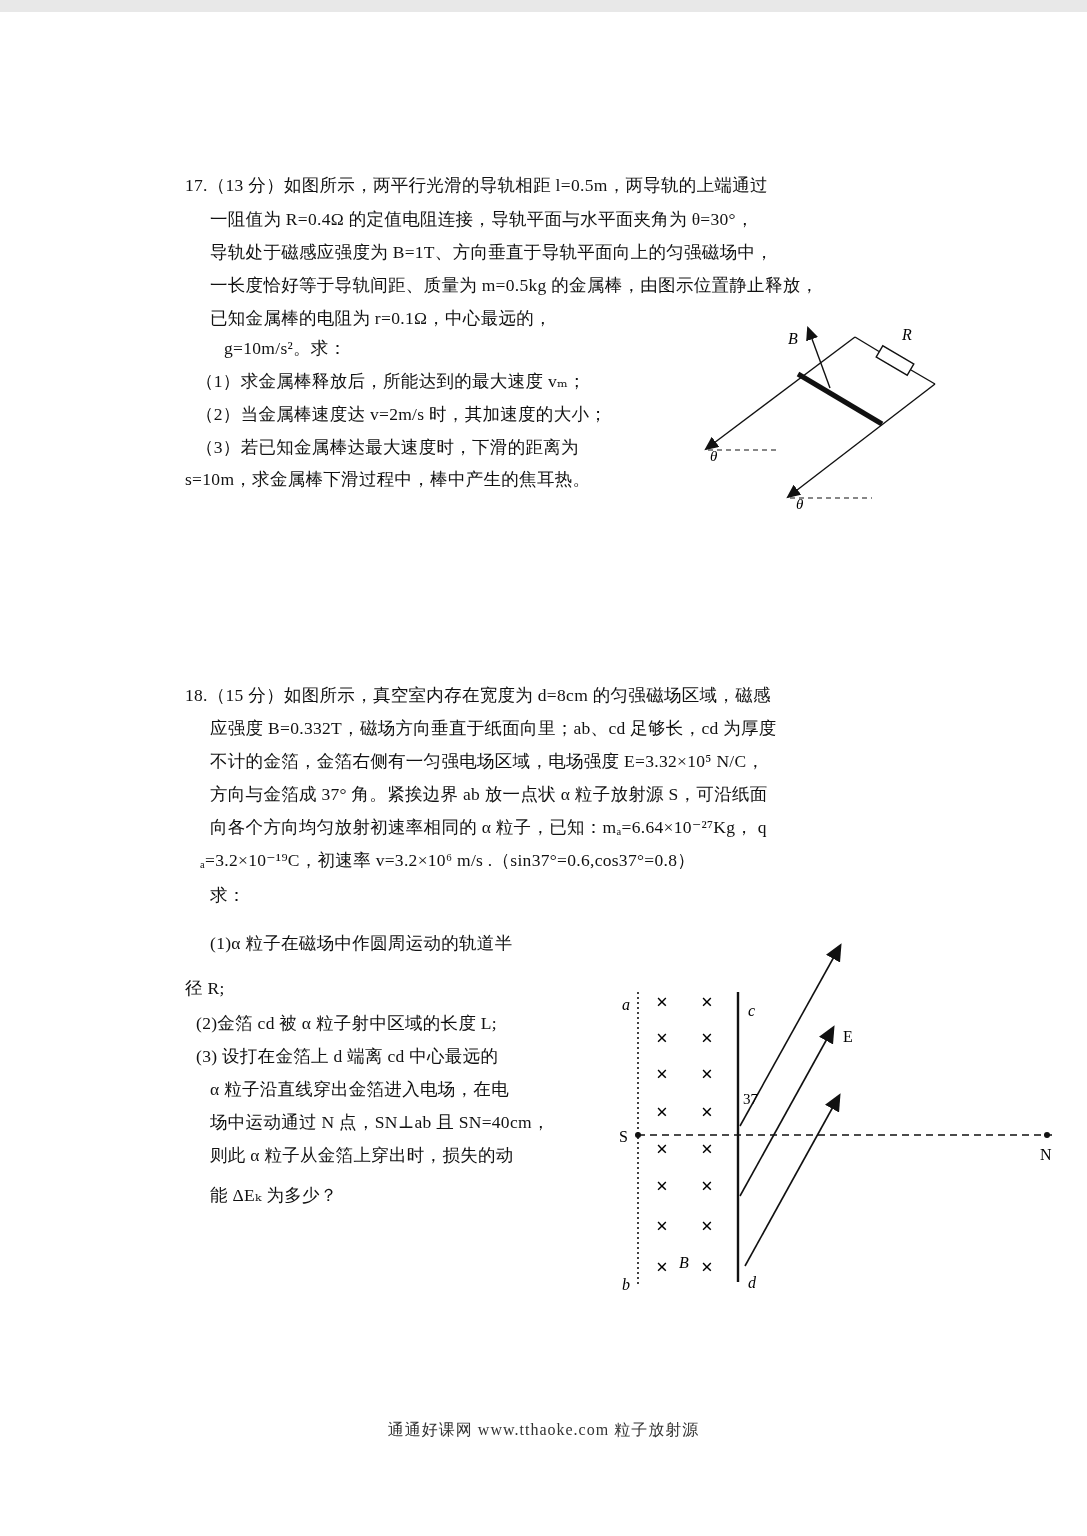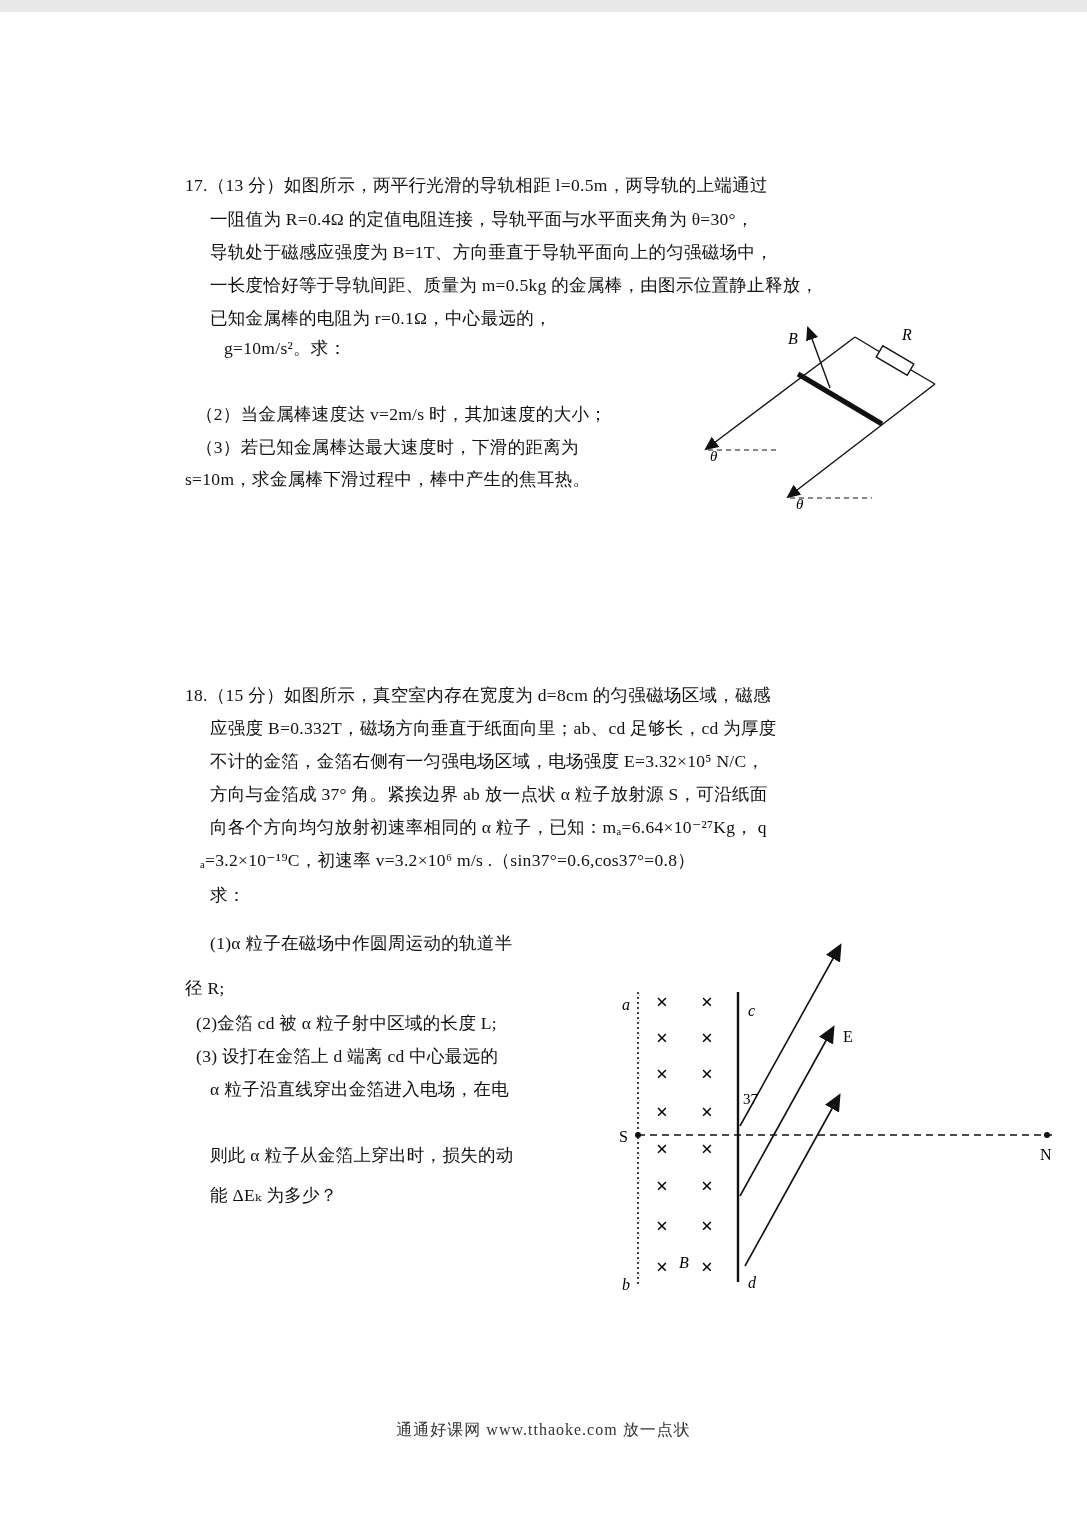--- a/index.html
+++ b/index.html
@@ -34,20 +34,21 @@
 <body>
 
 <div class="page">
 
   <div class="tline" style="left:185px;top:162px">17.（13 分）如图所示，两平行光滑的导轨相距 l=0.5m，两导轨的上端通过</div>
   <div class="tline" style="left:210px;top:196px">一阻值为 R=0.4Ω 的定值电阻连接，导轨平面与水平面夹角为 θ=30°，</div>
   <div class="tline" style="left:210px;top:229px">导轨处于磁感应强度为 B=1T、方向垂直于导轨平面向上的匀强磁场中，</div>
   <div class="tline" style="left:210px;top:262px">一长度恰好等于导轨间距、质量为 m=0.5kg 的金属棒，由图示位置静止释放，</div>
   <div class="tline" style="left:210px;top:295px">已知金属棒的电阻为 r=0.1Ω，中心最远的，</div>
   <div class="tline" style="left:224px;top:325px">g=10m/s²。求：</div>
+  <div class="tline" style="left:196px;top:358px">（1）求金属棒释放后，所能达到的最大速度 vₘ；</div>
   <div class="tline" style="left:196px;top:391px">（2）当金属棒速度达 v=2m/s 时，其加速度的大小；</div>
   <div class="tline" style="left:196px;top:424px">（3）若已知金属棒达最大速度时，下滑的距离为</div>
   <div class="tline" style="left:185px;top:456px">s=10m，求金属棒下滑过程中，棒中产生的焦耳热。</div>
 
   <div class="diagram" style="left:680px;top:300px;width:270px;height:215px">
     <svg width="270" height="215" viewBox="0 0 270 215">
       <defs>
         <marker id="arr" markerWidth="11" markerHeight="9" refX="8.5" refY="4.5" orient="auto">
           <path d="M0,0 L10,4.5 L0,9 z" fill="#111"></path>
         </marker>
@@ -78,20 +79,21 @@
   <div class="tline" style="left:210px;top:738px">不计的金箔，金箔右侧有一匀强电场区域，电场强度 E=3.32×10⁵ N/C，</div>
   <div class="tline" style="left:210px;top:771px">方向与金箔成 37° 角。紧挨边界 ab 放一点状 α 粒子放射源 S，可沿纸面</div>
   <div class="tline" style="left:210px;top:804px">向各个方向均匀放射初速率相同的 α 粒子，已知：mₐ=6.64×10⁻²⁷Kg，  q</div>
   <div class="tline" style="left:200px;top:837px">ₐ=3.2×10⁻¹⁹C，初速率 v=3.2×10⁶ m/s .（sin37°=0.6,cos37°=0.8）</div>
   <div class="tline" style="left:210px;top:872px">求：</div>
   <div class="tline" style="left:210px;top:920px">(1)α 粒子在磁场中作圆周运动的轨道半</div>
   <div class="tline" style="left:185px;top:965px">径 R;</div>
   <div class="tline" style="left:196px;top:1000px">(2)金箔 cd 被 α 粒子射中区域的长度 L;</div>
   <div class="tline" style="left:196px;top:1033px">(3) 设打在金箔上 d 端离 cd 中心最远的</div>
   <div class="tline" style="left:210px;top:1066px">α 粒子沿直线穿出金箔进入电场，在电</div>
+  <div class="tline" style="left:210px;top:1099px">场中运动通过 N 点，SN⊥ab 且 SN=40cm，</div>
   <div class="tline" style="left:210px;top:1132px">则此 α 粒子从金箔上穿出时，损失的动</div>
   <div class="tline" style="left:210px;top:1172px">能 ΔEₖ 为多少？</div>
 
   <div class="diagram" style="left:600px;top:920px;width:470px;height:380px">
     <svg width="470" height="380" viewBox="0 0 470 380">
       <defs>
         <marker id="arr2" markerWidth="12" markerHeight="10" refX="9" refY="5" orient="auto">
           <path d="M0,0 L11,5 L0,10 z" fill="#111"></path>
         </marker>
       </defs>
@@ -129,15 +131,15 @@
       <text x="143" y="172" font-size="15">37</text>
 
       <line x1="38" y1="203" x2="452" y2="203" stroke="#111" stroke-width="1.4" stroke-dasharray="7 5"></line>
       <circle cx="38" cy="203" r="3" fill="#111"></circle>
       <circle cx="447" cy="203" r="3" fill="#111"></circle>
       <text x="28" y="210" font-size="16" text-anchor="end">S</text>
       <text x="440" y="228" font-size="16">N</text>
     </svg>
   </div>
 
-  <div class="footer" style="top:1408px">通通好课网 www.tthaoke.com 放一点状</div>
+  <div class="footer" style="top:1408px">通通好课网 www.tthaoke.com 粒子放射源</div>
 
 </div>
 
 </body></html>

